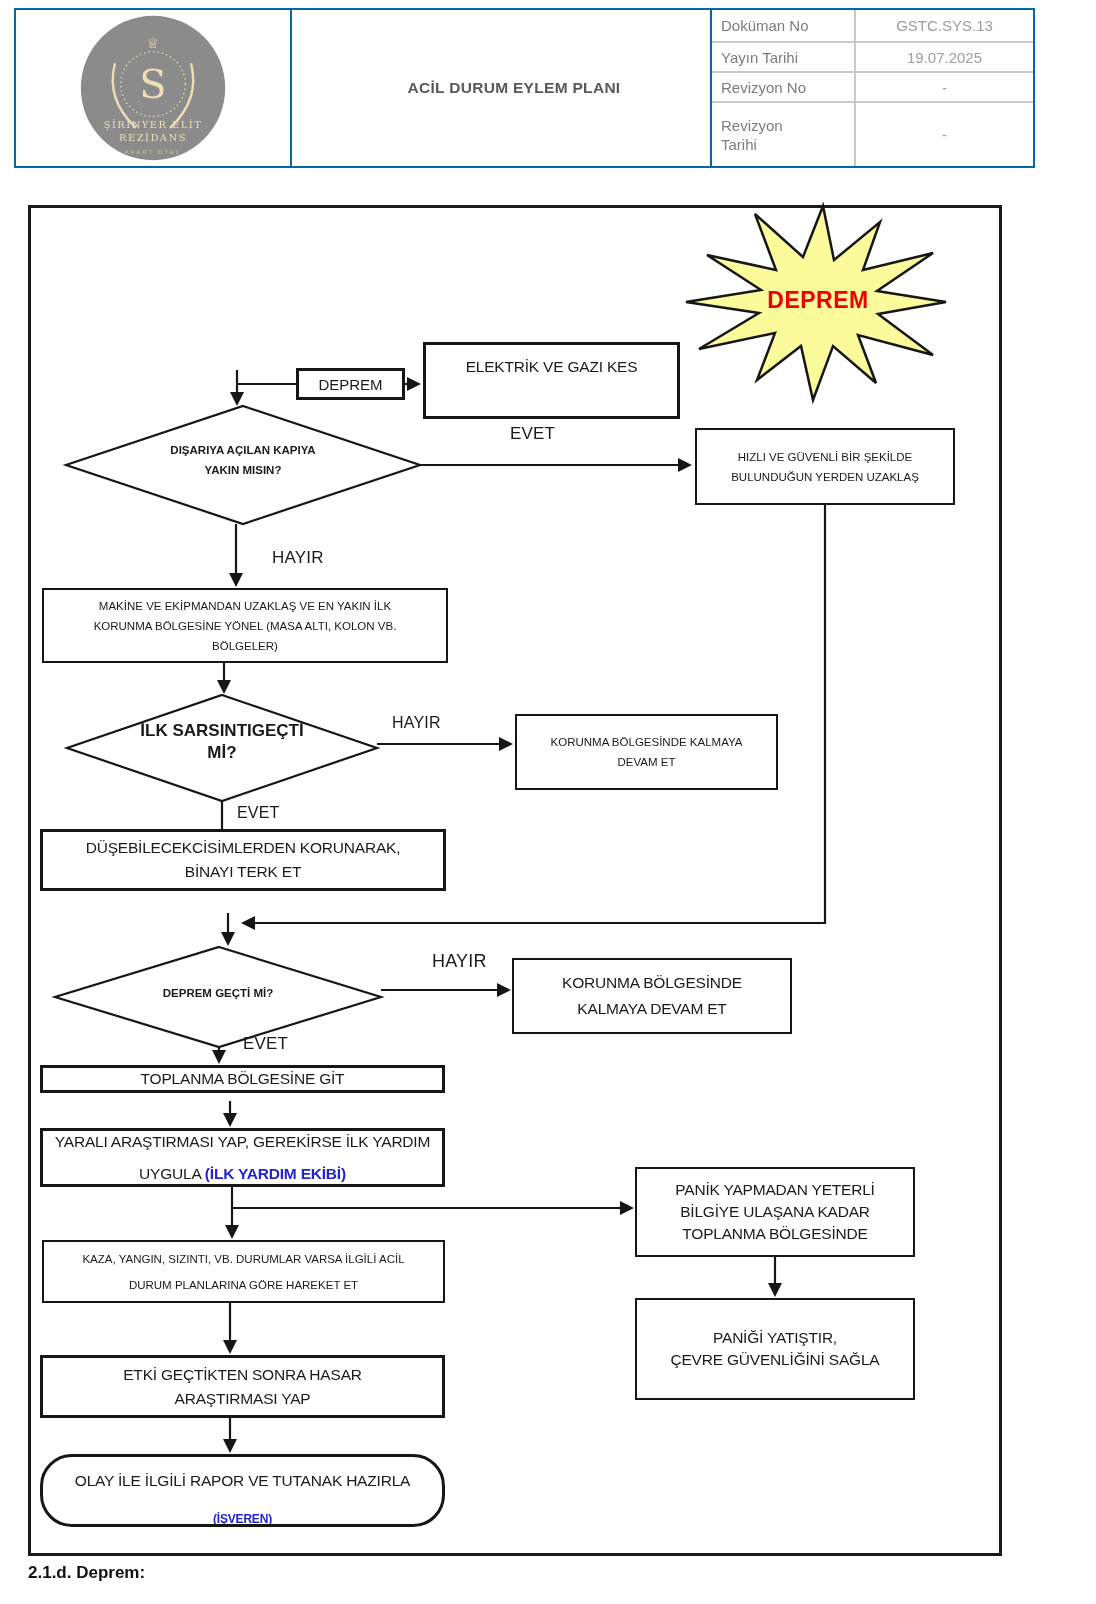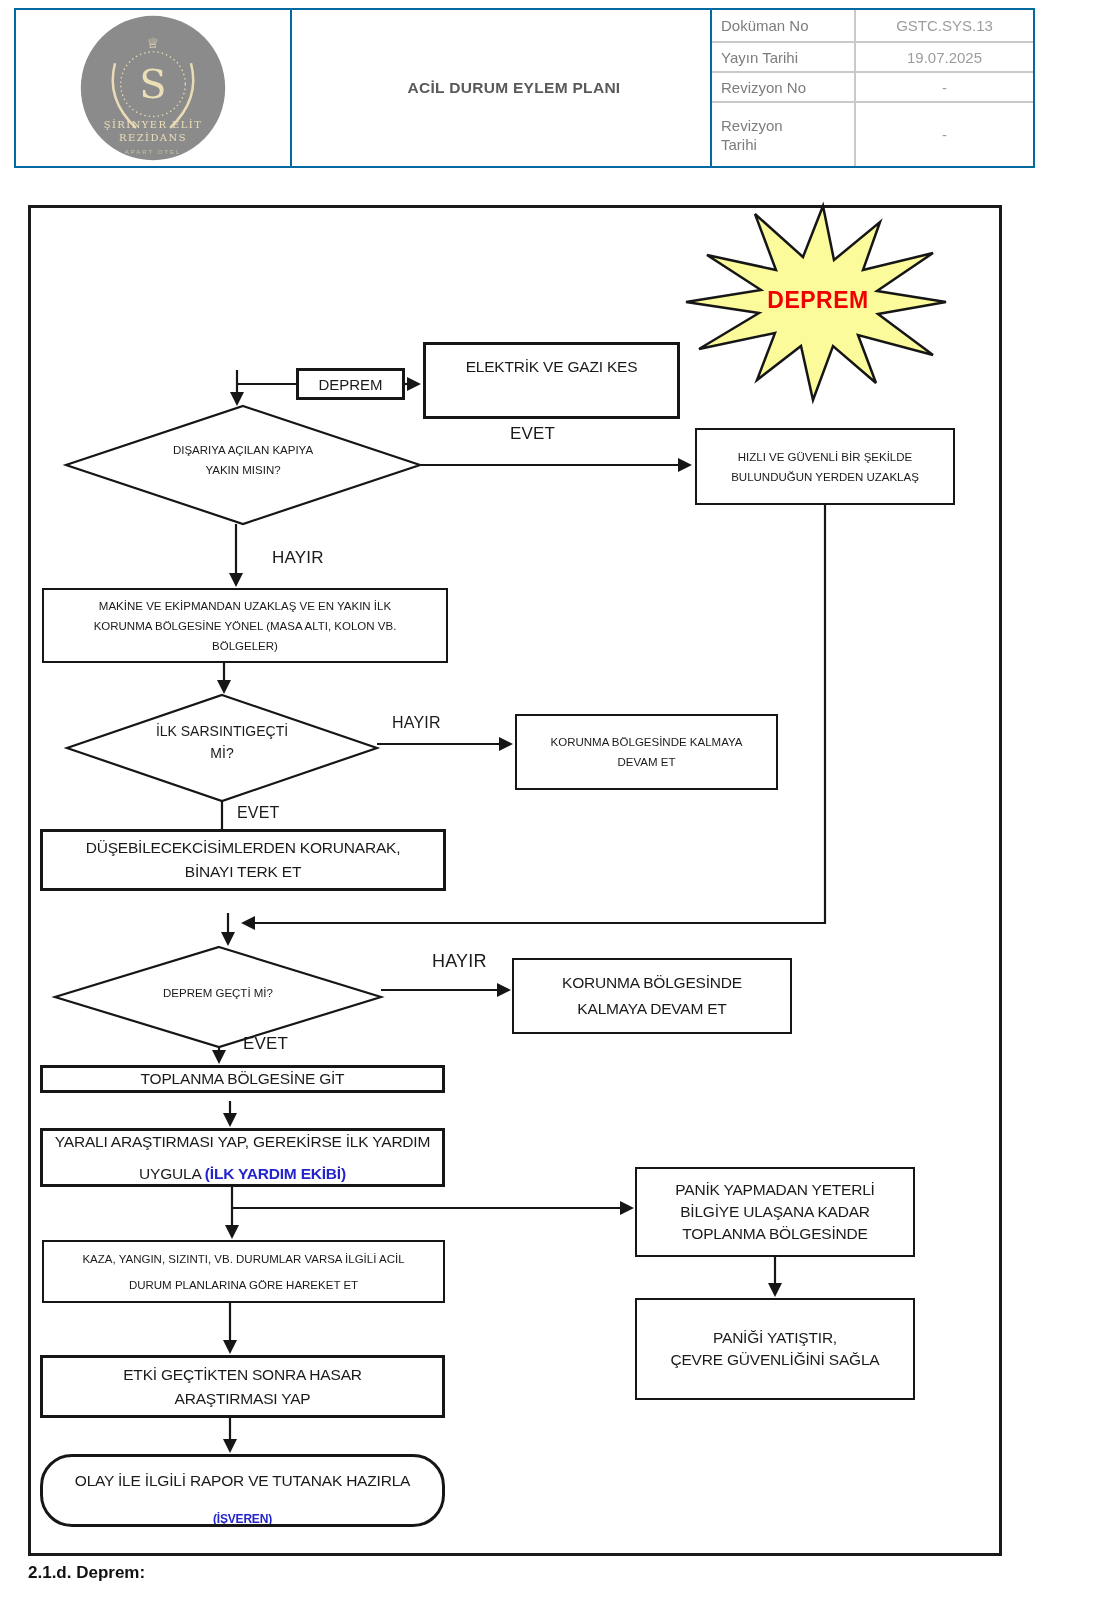--- a/index.html
+++ b/index.html
@@ -18,23 +18,23 @@
   #info-table>div:nth-child(even){justify-content:center;color:#9d9d9d;}
   #info-table .wrap{width:92px;line-height:19px;}
 
   
   #chart-border{position:absolute;left:28px;top:205px;width:974px;height:1351px;border:3px solid #1a1a1a;box-sizing:border-box;z-index:0;}
   #wires{position:absolute;left:0;top:0;width:1096px;height:1604px;z-index:1;pointer-events:none;}
   .box{position:absolute;background:#fff;border:2px solid #161616;box-sizing:border-box;z-index:2;
        display:flex;flex-direction:column;align-items:center;justify-content:center;text-align:center;}
   .bthick{border-width:3px;}
   .txtS{font-size:11.5px;line-height:20px;}
-  .txtM{font-size:14px;line-height:22px;}
+  .txtM{font-size:17px;line-height:22px;}
   .txtL{font-size:15.5px;line-height:24px;letter-spacing:-0.2px;}
-  .dmtext{position:absolute;z-index:2;text-align:center;}
+  .dmtext{position:absolute;z-index:2;text-align:center;font-weight:bold;}
   .flabel{position:absolute;z-index:2;font-size:17px;letter-spacing:.2px;}
   .blue{color:#2424cc;font-weight:bold;}
   #olay-box{overflow:hidden;justify-content:flex-start;padding-top:12px;border-radius:32px;}
   #footer-caption{position:absolute;left:28px;top:1563px;font-size:17px;font-weight:bold;color:#111;}
 </style>
 </head>
 <body>
 
 <div id="page">
 

